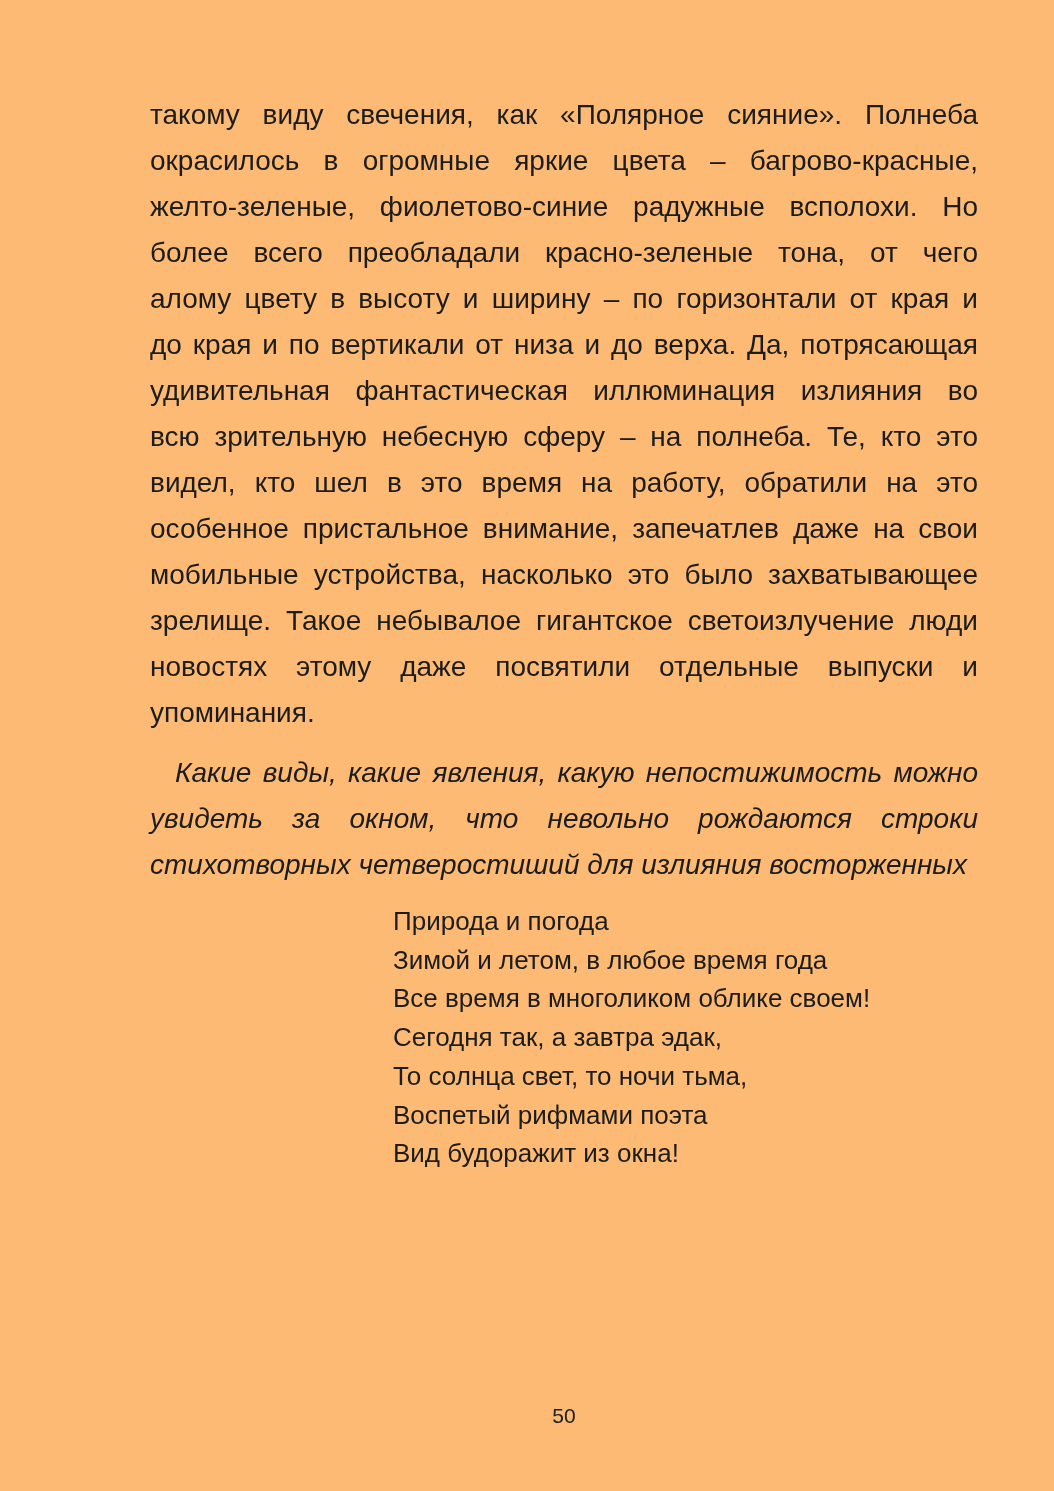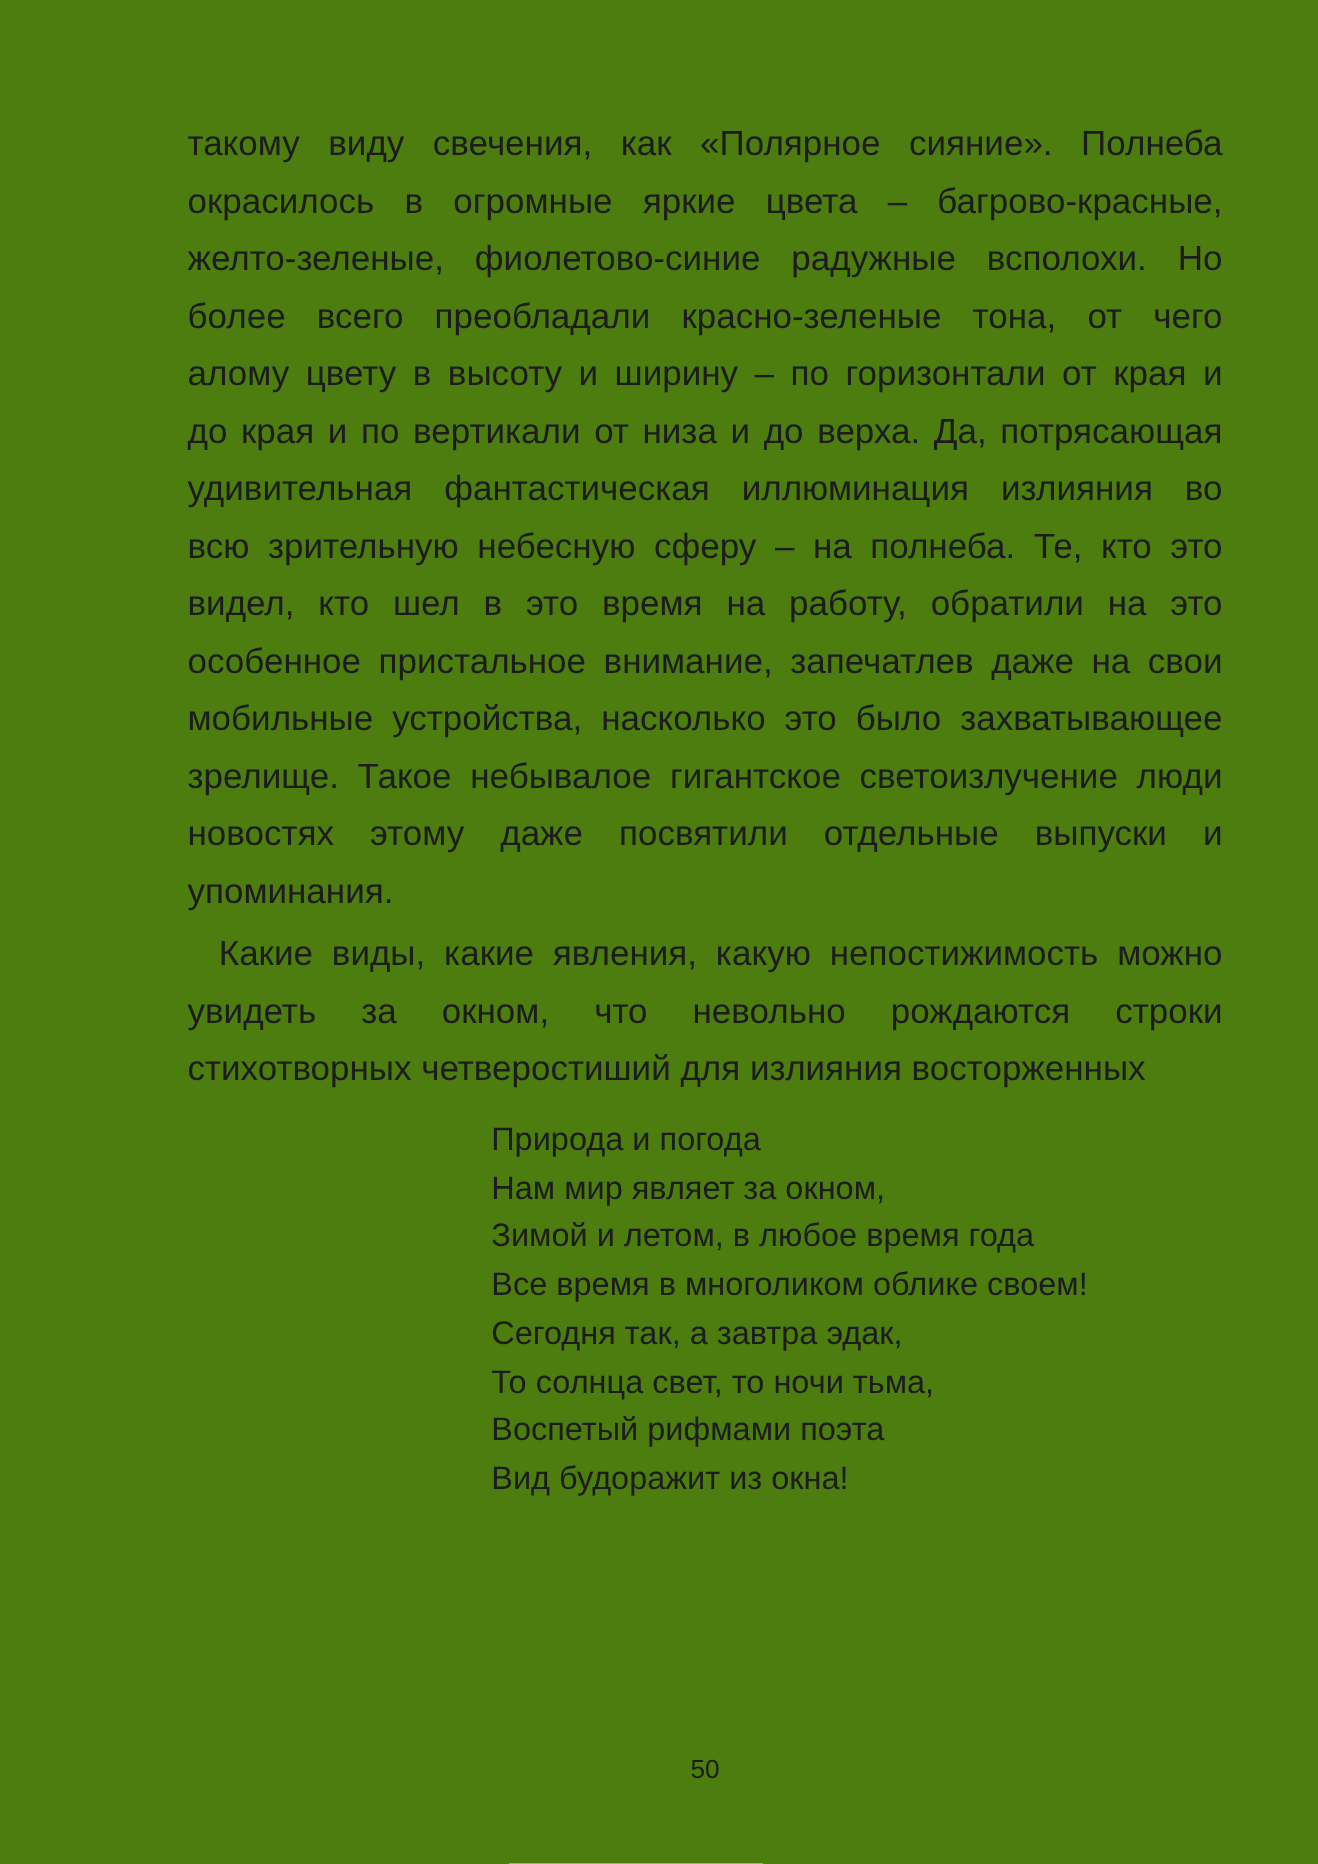--- a/index.html
+++ b/index.html
@@ -10,42 +10,43 @@
   body {
     width: 1054px;
     height: 1491px;
     font-family: "Liberation Sans", "DejaVu Sans", sans-serif;
     color: #1c1c1c;
   }
   .page {
     position: relative;
     width: 1054px;
     height: 1491px;
-    background: #4d7c0f;
+    background: #fdba74;
     overflow: hidden;
   }
   .content {
     position: absolute;
     left: 150px;
     top: 92px;
     width: 828px;
   }
   .para {
     font-size: 28px;
     line-height: 46px;
   }
   .justified .line {
     text-align: justify;
     text-align-last: justify;
   }
   .justified .line:last-child {
     text-align-last: left;
   }
   .para-2 {
-    margin-top: 4px;
+    margin-top: 14px;
+    font-style: italic;
   }
   .para-2 .line:first-child {
     text-indent: 25px;
   }
   .poems {
     margin-top: 14px;
     margin-left: 243px;
     font-size: 26px;
     line-height: 38.7px;
   }
@@ -86,21 +87,20 @@
         <div class="line">упоминания.</div>
       </div>
     <div class="para justified para-2">
         <div class="line">Какие виды, какие явления, какую непостижимость можно</div>
         <div class="line">увидеть за окном, что невольно рождаются строки</div>
         <div class="line">стихотворных четверостиший для излияния восторженных</div>
       </div>
     <div class="poems">
       <div class="stanza stanza-1">
           <div class="line">Природа и погода</div>
-          <div class="line">Нам мир являет за окном,</div>
           <div class="line">Зимой и летом, в любое время года</div>
           <div class="line">Все время в многоликом облике своем!</div>
         </div>
       <div class="stanza stanza-2">
           <div class="line">Сегодня так, а завтра эдак,</div>
           <div class="line">То солнца свет, то ночи тьма,</div>
           <div class="line">Воспетый рифмами поэта</div>
           <div class="line">Вид будоражит из окна!</div>
         </div>
     </div>

